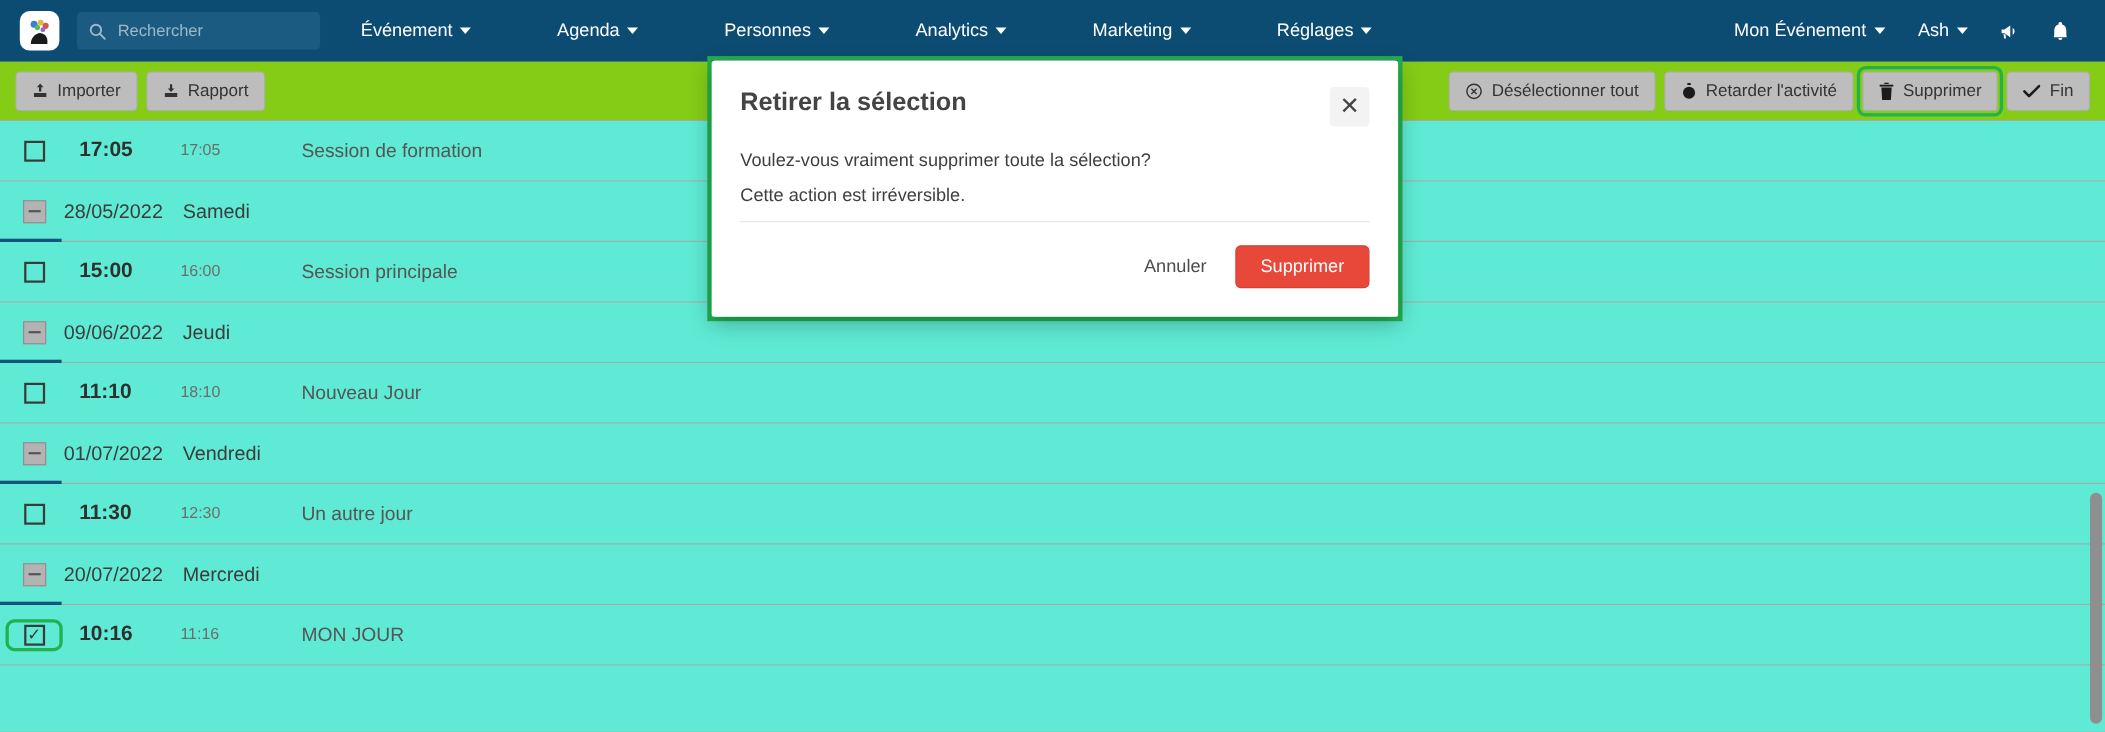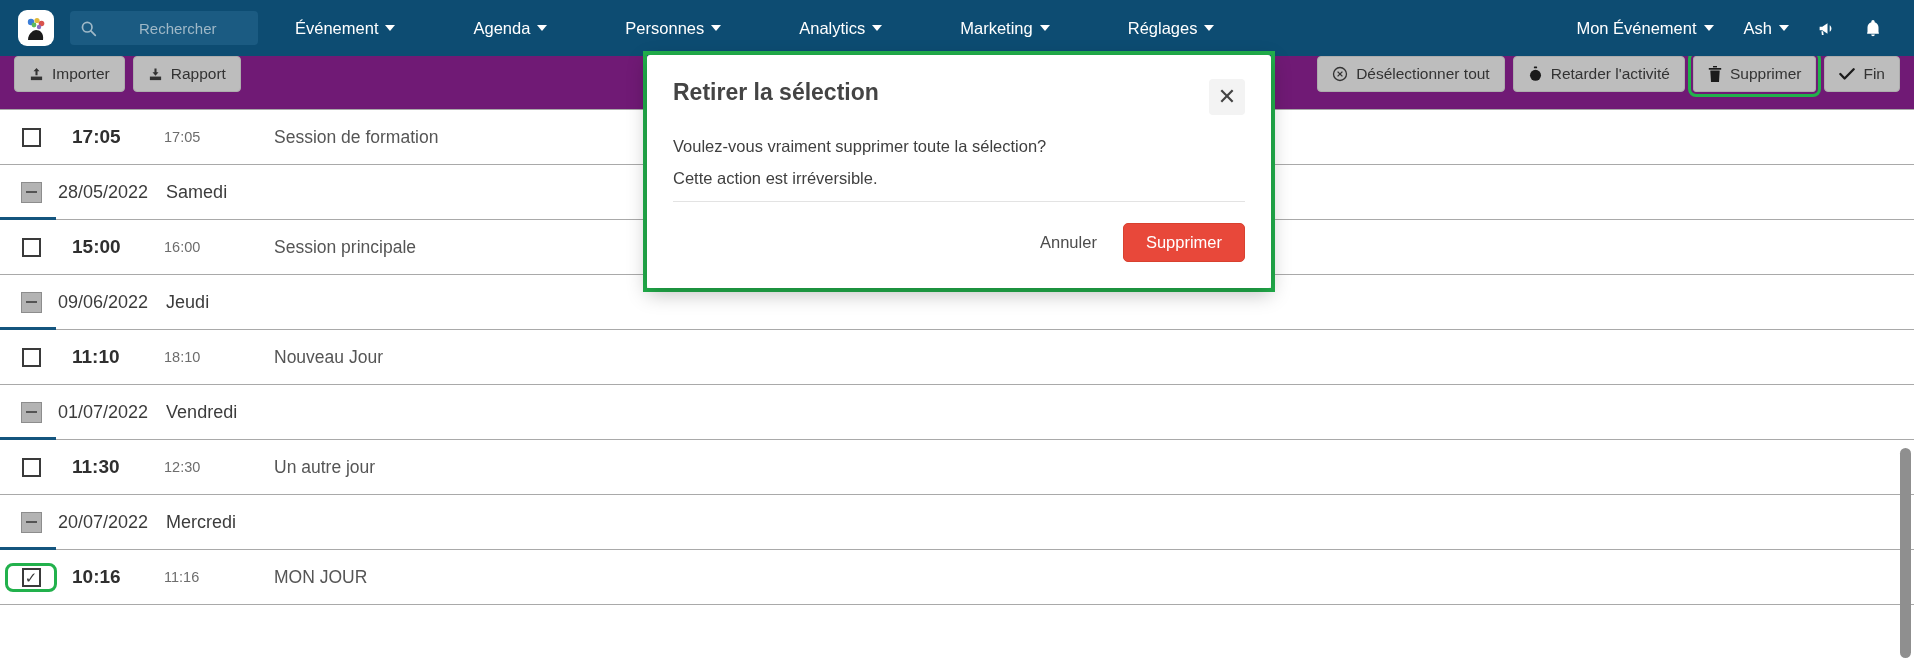--- a/index.html
+++ b/index.html
@@ -23,27 +23,26 @@
   .logo {
     width: 36px; height: 36px;
     border-radius: 9px;
     background: #ffffff;
     display: flex; align-items: center; justify-content: center;
     flex: 0 0 auto;
     overflow: hidden;
   }
   .search-box {
     margin-left: 16px;
-    width: 188px; height: 34px;
+    width: 221px; height: 34px;
     background: #1b5b82;
     border-radius: 4px;
     display: flex; align-items: center;
     padding: 0 10px;
     flex: 0 0 auto;
-    gap: 32px;
   }
   .search-icon { flex: 0 0 auto; display:flex; }
   .search-input {
     background: transparent; border: 0; outline: 0;
     color: #c4d4de; font-size: 15px;
     font-family: "Liberation Sans", sans-serif;
     margin-left: 8px; width: 100%;
   }
   .search-input::placeholder { color: #9fb8c7; }
 
@@ -65,22 +64,22 @@
   .nav-icon-btn {
     width: 46px; height: 56px;
     display: flex; align-items: center; justify-content: center;
     cursor: pointer; color: #fff;
   }
 
   
   .toolbar {
     position: absolute; top: 56px; left: 0;
     width: 1914px; height: 54px;
-    background: #701a75;
-    display: flex; align-items: flex-start;
+    background: #84cc16;
+    display: flex; align-items: center;
     padding: 0 14px;
     border-bottom: 1px solid #a8a8a8;
     z-index: 2;
   }
   .tb-btn {
     height: 36px;
     background: #bdbdbd;
     border: 1px solid #adadad;
     border-radius: 4px;
     color: #333;
@@ -98,21 +97,21 @@
   .hl-green {
     outline: 3px solid #22b14c;
     outline-offset: 2px;
     border-radius: 3px;
   }
 
   
   .list {
     position: absolute; top: 110px; left: 0;
     width: 1914px; height: 555px;
-    background: #ffffff;
+    background: #5eead4;
     overflow: hidden;
   }
   .row {
     position: relative;
     display: flex; align-items: center;
     height: 55px;
     border-bottom: 1px solid #a9a9a9;
     padding-left: 10px;
   }
   .row.session { }

